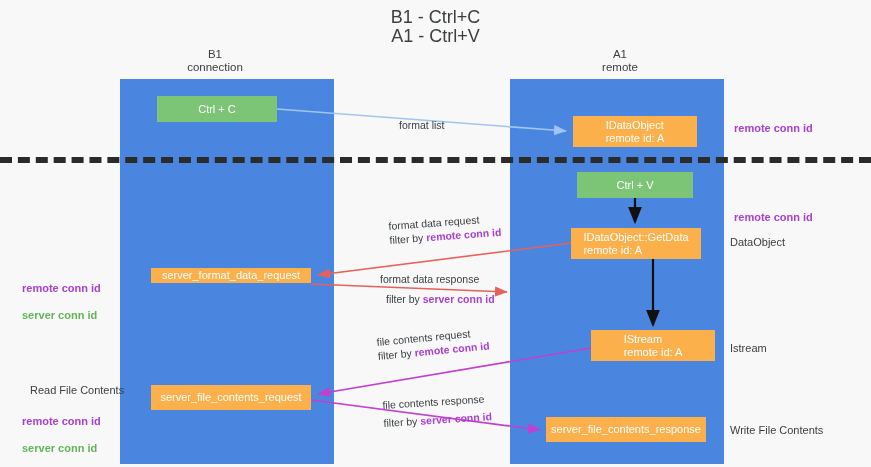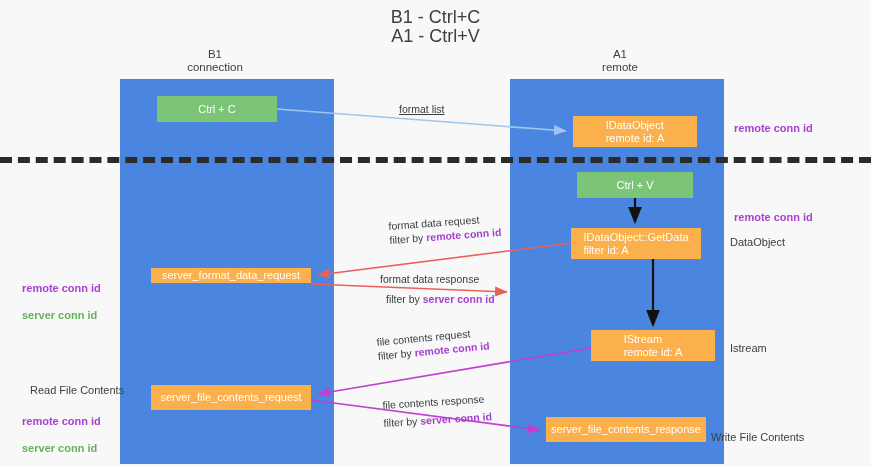--- a/index.html
+++ b/index.html
@@ -61,31 +61,31 @@
   
   .side{font-size:11px;line-height:13.5px;white-space:pre-line;}
   .purple{color:#a93fd0;font-weight:bold;}
   .green-t{color:#62b458;font-weight:bold;}
   .plain{color:#3c4043;}
 
   #an-remote-1{left:734px;top:122px;}
   #an-remote-2{left:734px;top:211px;}
   #an-dataobject{left:730px;top:236px;}
   #an-istream{left:730px;top:342px;}
-  #an-write{left:711px;top:424px;margin-top:7px;}
+  #an-write{left:730px;top:424px;}
   #an-left-ids{left:22px;top:268px;}
   #an-read{left:30px;top:384px;}
   #an-left-ids2{left:22px;top:401px;}
 
   
   .edge-label{
     font-size:10.5px;line-height:14px;color:#3c4043;white-space:nowrap;
   }
 
-  #el-formatlist{left:399px;top:102px;text-decoration:underline;}
+  #el-formatlist{left:399px;top:118px;}
 
   #el-fdreq{left:388px;top:219px;transform:rotate(-4.2deg);transform-origin:left top;}
   #el-fdres{left:380px;top:272px;}
   #el-fcreq{left:376px;top:335px;transform:rotate(-5.4deg);transform-origin:left top;}
   #el-fcres{left:382px;top:398px;transform:rotate(-3.6deg);transform-origin:left top;}
 
   svg#wires{position:absolute;left:0;top:0;width:871px;height:467px;overflow:visible;}
 </style>
 </head>
 <body>
@@ -148,21 +148,21 @@
   <div class="abs lane-head" id="head-b1">B1
 connection</div>
   <div class="abs lane-head" id="head-a1">A1
 remote</div>
 
   <div class="abs node green" id="n-ctrlc">Ctrl + C</div>
   <div class="abs node orange" id="n-idataobject">IDataObject
 remote id: A</div>
   <div class="abs node green" id="n-ctrlv">Ctrl + V</div>
   <div class="abs node orange" id="n-getdata">IDataObject::GetData
-filter id: A</div>
+remote id: A</div>
   <div class="abs node orange" id="n-sfdreq">server_format_data_request</div>
   <div class="abs node orange" id="n-istream">IStream
 remote id: A</div>
   <div class="abs node orange" id="n-sfcreq">server_file_contents_request</div>
   <div class="abs node orange" id="n-sfcres">server_file_contents_response</div>
 
   <div class="abs edge-label" id="el-formatlist">format list</div>
 
   <div class="abs edge-label" id="el-fdreq">
     <div>format data request</div>

